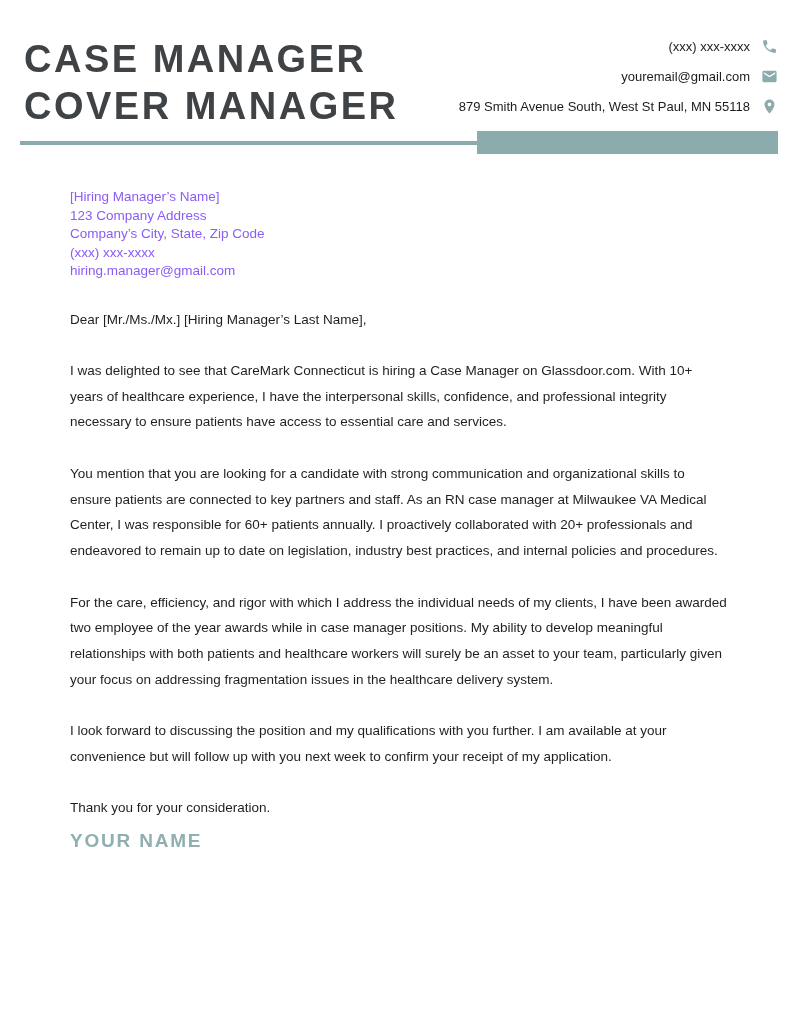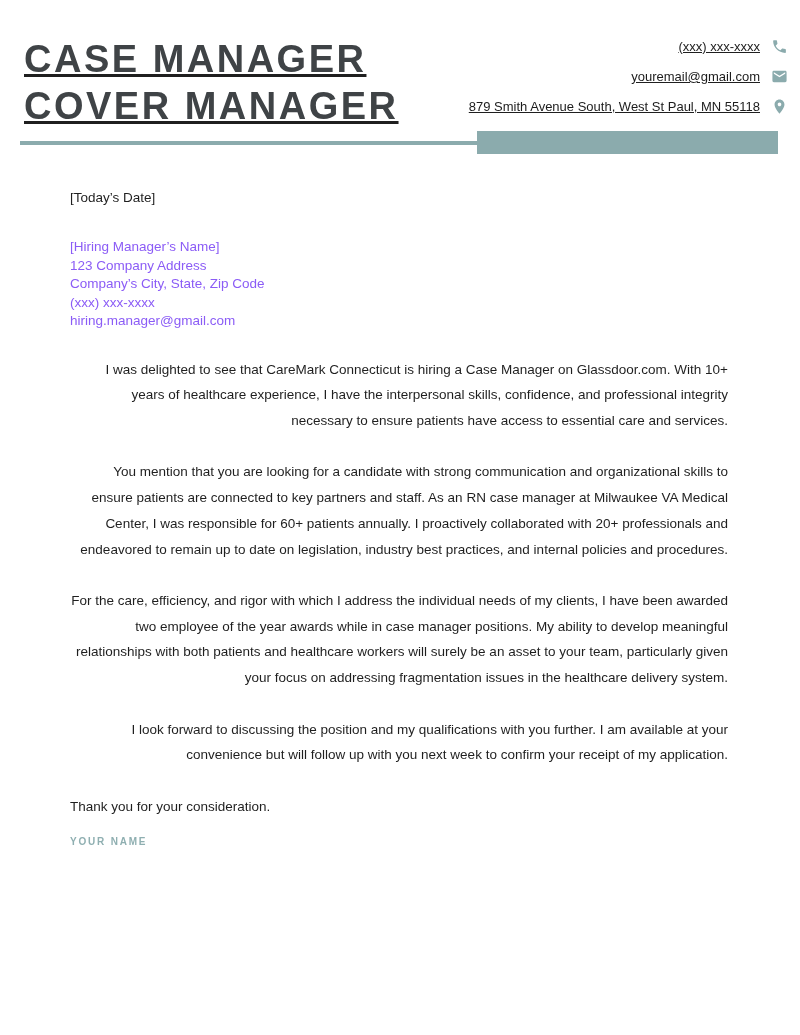--- a/index.html
+++ b/index.html
@@ -10,22 +10,21 @@
     position:relative;
     color:#1f1f1f;
   }
   .page { position:relative; width:800px; height:1035px; background:#fff; overflow:hidden; }
 
   
   .header {
     display:flex;
     justify-content:space-between;
     align-items:flex-start;
-    padding:36px 12px 0 24px;
-    text-decoration:underline;
+    padding:36px 22px 0 24px;
   }
   .title-block { flex:0 0 auto; }
   .title-line {
     font-size:38px;
     font-weight:bold;
     letter-spacing:2.5px;
     line-height:47px;
     color:#3f4346;
   }
   .contact-block { flex:0 0 auto; margin-top:2px; }
@@ -67,26 +66,26 @@
   .date-line { line-height:20px; margin-bottom:30px; }
   .recipient-block {
     color:#8b5cf6;
     line-height:18.5px;
     margin-bottom:26px;
   }
   .salutation { line-height:25.7px; margin-bottom:25.8px; }
   .letter p.body-para {
     line-height:25.7px;
     margin:0 0 25.8px 0;
-    text-align:right;
+    text-align:left;
   }
-  .thanks-line { line-height:25.7px; margin-bottom:16px; }
+  .thanks-line { line-height:25.7px; margin-bottom:9px; }
   .closing-line { line-height:25.7px; margin-bottom:23px; }
   .signature-name {
-    font-size:10px;
+    font-size:19px;
     font-weight:bold;
     letter-spacing:1.8px;
     color:#8fafb1;
   }
 </style>
 </head>
 <body>
 
 <div class="page">
 
@@ -123,30 +122,30 @@
       </div>
     </div>
   </div>
 
   <div class="divider">
     <div class="divider-line"></div>
     <div class="divider-block"></div>
   </div>
 
   <div class="letter">
-    <div class="date-line">[Today’s Date]</div>
 
     <div class="recipient-block">
       <div>[Hiring Manager’s Name]</div>
       <div>123 Company Address</div>
       <div>Company’s City, State, Zip Code</div>
       <div>(xxx) xxx-xxxx</div>
       <div>hiring.manager@gmail.com</div>
     </div>
 
+    <div class="salutation">Dear [Mr./Ms./Mx.] [Hiring Manager’s Last Name],</div>
 
     <p class="body-para">I was delighted to see that CareMark Connecticut is hiring a Case Manager on Glassdoor.com. With 10+ years of healthcare experience, I have the interpersonal skills, confidence, and professional integrity necessary to ensure patients have access to essential care and services.</p>
     <p class="body-para">You mention that you are looking for a candidate with strong communication and organizational skills to ensure patients are connected to key partners and staff. As an RN case manager at Milwaukee VA Medical Center, I was responsible for 60+ patients annually. I proactively collaborated with 20+ professionals and endeavored to remain up to date on legislation, industry best practices, and internal policies and procedures.</p>
     <p class="body-para">For the care, efficiency, and rigor with which I address the individual needs of my clients, I have been awarded two employee of the year awards while in case manager positions. My ability to develop meaningful relationships with both patients and healthcare workers will surely be an asset to your team, particularly given your focus on addressing fragmentation issues in the healthcare delivery system.</p>
     <p class="body-para">I look forward to discussing the position and my qualifications with you further. I am available at your convenience but will follow up with you next week to confirm your receipt of my application.</p>
 
     <div class="thanks-line">Thank you for your consideration.</div>
     <div class="signature-name">YOUR NAME</div>
   </div>
 

